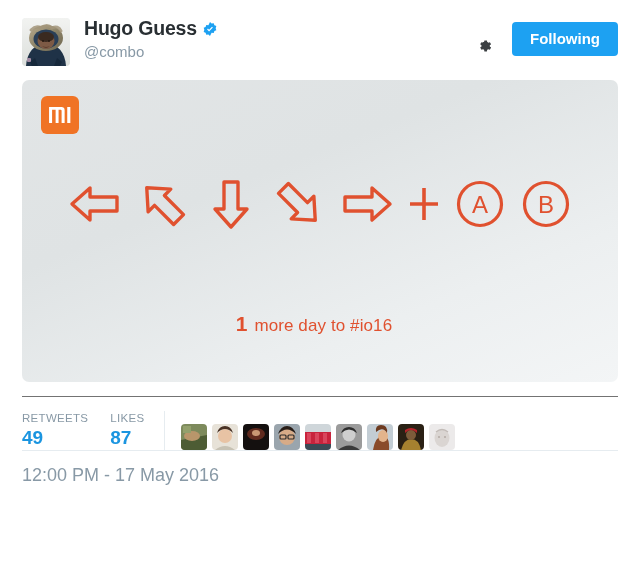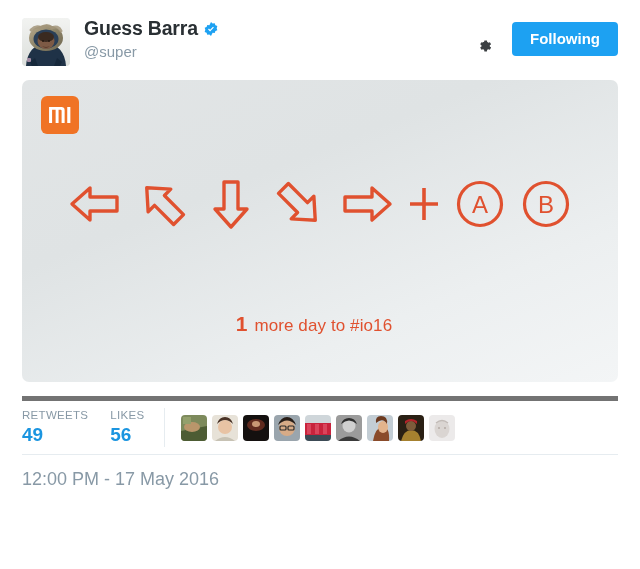--- a/index.html
+++ b/index.html
@@ -161,24 +161,24 @@
   }
   .media-caption .big-num {
     font-size: 21px;
     font-weight: bold;
     margin-right: 2px;
   }
 
   
   .stats-bar {
     margin: 14px 22px 0 22px;
-    border-top: 5px solid #737373;
+    border-top: 1px solid #737373;
     border-bottom: 1px solid #e6ecf0;
     display: flex;
-    align-items: center;
+    align-items: flex-end;
     height: 53px;
   }
   .stats-group {
     display: flex;
     align-items: center;
     gap: 22px;
     padding-right: 20px;
     border-right: 1px solid #e6ecf0;
   }
   .stat {
@@ -252,29 +252,29 @@
         <circle cx="21" cy="23" r="0.9" fill="#22160f"></circle>
         <circle cx="27" cy="23" r="0.9" fill="#22160f"></circle>
         <path d="M20 28 Q24 30 28 28 Q24 31.5 20 28 Z" fill="#4d3225"></path>
         <path d="M9 12 q5 -5 10 -2 q6 -5 11 0 q6 -3 9 3" stroke="#a2957a" stroke-width="3" fill="none" stroke-linecap="round" opacity="0.85"></path>
         <rect x="5" y="40" width="4" height="4" rx="1" fill="#c5a2bb" opacity="0.8"></rect>
       </svg>
     </div>
 
     <div class="identity">
       <div class="name-row">
-        <span class="display-name">Guess Barra</span>
+        <span class="display-name">Hugo Guess</span>
         <span class="verified-badge">
           <svg width="16" height="16" viewBox="0 0 24 24" xmlns="http://www.w3.org/2000/svg">
             <path fill="#1da1f2" d="M12 1.5l2.4 2.1 3.2-.3 1 3 2.9 1.3-1 3.1 1 3.1-2.9 1.3-1 3-3.2-.3L12 22.5l-2.4-2.1-3.2.3-1-3L2.5 16.4l1-3.1-1-3.1 2.9-1.3 1-3 3.2.3z"></path>
             <path fill="#ffffff" d="M10.6 15.6l-3-3 1.3-1.3 1.7 1.7 4.4-4.4 1.3 1.3z"></path>
           </svg>
         </span>
       </div>
-      <div class="handle">@super</div>
+      <div class="handle">@combo</div>
     </div>
 
     <div class="header-actions">
       <div class="gear-button">
         <svg width="20" height="20" viewBox="0 0 24 24" xmlns="http://www.w3.org/2000/svg">
           <path fill="#3c4043" d="M12 8.2a3.8 3.8 0 100 7.6 3.8 3.8 0 000-7.6zm0 6a2.2 2.2 0 110-4.4 2.2 2.2 0 010 4.4z"></path>
           <path fill="#3c4043" d="M20.3 13.4c.05-.46.05-.94 0-1.4l1.5-1.1-1.4-2.4-1.75.6c-.36-.3-.75-.53-1.18-.7l-.35-1.8h-2.8l-.35 1.8c-.43.17-.82.4-1.18.7l-1.75-.6-1.4 2.4 1.5 1.1c-.05.46-.05.94 0 1.4l-1.5 1.1 1.4 2.4 1.75-.6c.36.3.75.53 1.18.7l.35 1.8h2.8l.35-1.8c.43-.17.82-.4 1.18-.7l1.75.6 1.4-2.4z" transform="translate(-4.2 -0.6) scale(1.08)"></path>
         </svg>
       </div>
       <button class="following-button">Following</button>
@@ -363,21 +363,21 @@
 
   <div class="stats-bar">
 
     <div class="stats-group">
       <div class="stat">
         <span class="stat-label">RETWEETS</span>
         <span class="stat-value">49</span>
       </div>
       <div class="stat">
         <span class="stat-label">LIKES</span>
-        <span class="stat-value">56</span>
+        <span class="stat-value">87</span>
       </div>
     </div>
 
     <div class="facepile">
       <span class="face">
         <svg viewBox="0 0 26 26" xmlns="http://www.w3.org/2000/svg">
             <rect width="26" height="26" fill="#7d8a5c"></rect>
             <path d="M0 16 L26 11 L26 26 L0 26Z" fill="#4d5c34"></path>
             <ellipse cx="11" cy="12" rx="8" ry="5" fill="#b9966b"></ellipse>
             <rect x="2" y="2" width="8" height="7" fill="#93a06c"></rect>

